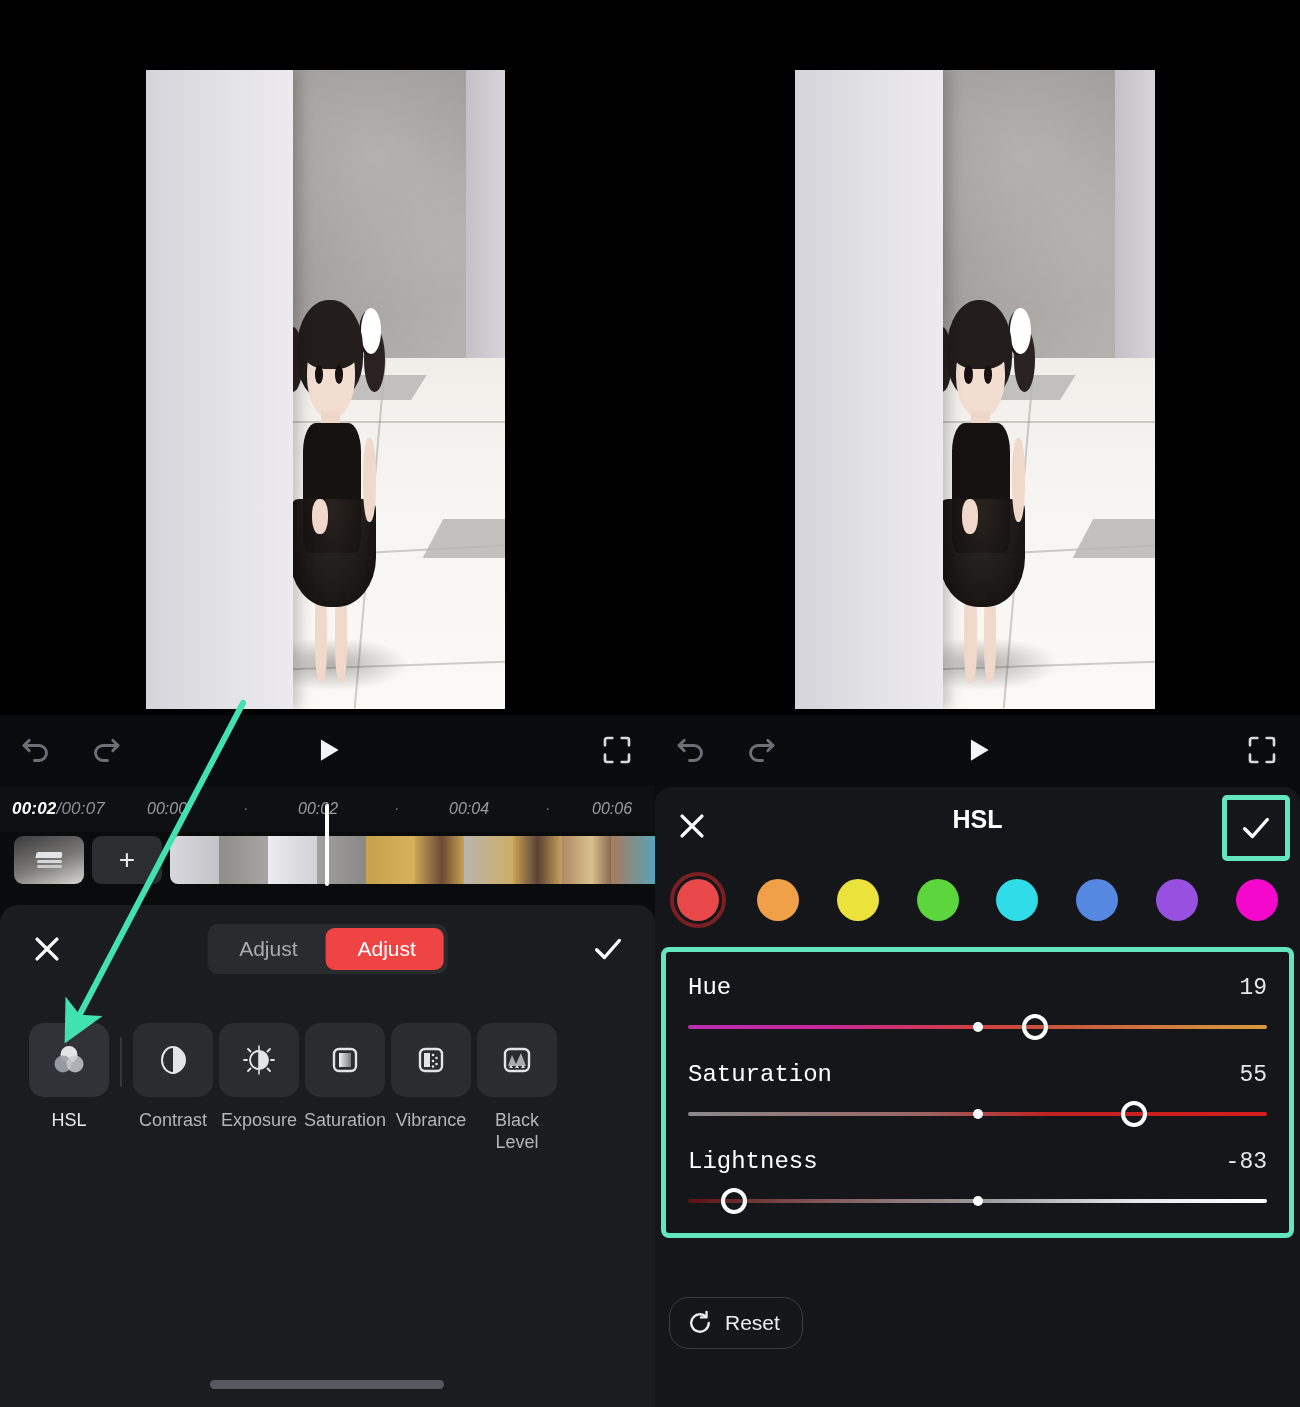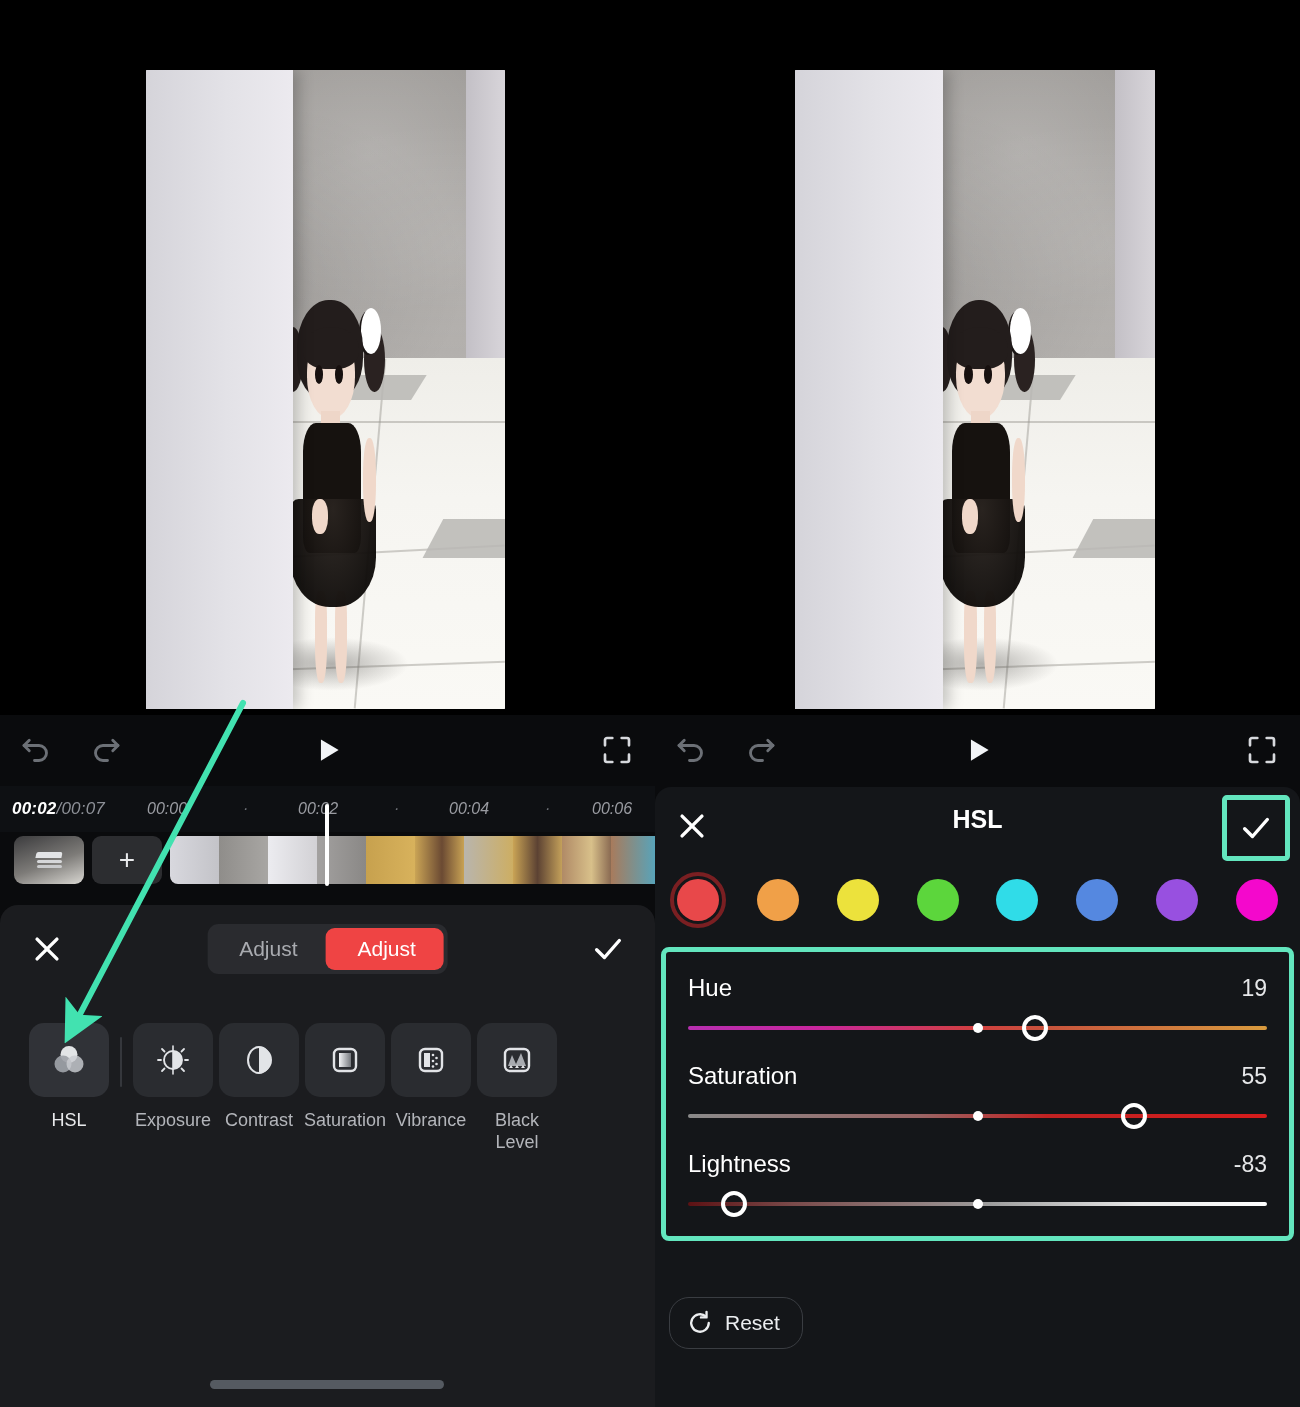--- a/index.html
+++ b/index.html
@@ -232,21 +232,21 @@
   .sw { width:42px; height:42px; border-radius:50%; position:relative; }
   .sw.sel:after {
     content:""; position:absolute; inset:-7px; border-radius:50%;
     border:4px solid #7a1f22;
   }
 
   .sliders-box {
     margin:16px 6px 0 6px; padding:22px 22px 24px 22px;
     border:5px solid #63e6be; border-radius:8px;
   }
-  .slider-group { margin-bottom:32px; }
+  .slider-group { margin-bottom:32px;font-family:Liberation Mono, monospace; }
   .slider-group:last-child { margin-bottom:6px; }
   .sl-top {
     display:flex; justify-content:space-between; align-items:baseline;
     margin-bottom:24px;
   }
   .sl-name { font-size:24px; color:#fff; }
   .sl-val  { font-size:23px; color:#e6e7e9; }
   .sl-track {
     position:relative; height:4px; border-radius:2px;
   }
@@ -415,38 +415,38 @@
               <circle cx="26" cy="24" r="8.5" fill="#c9ccd1" opacity=".82"></circle>
             </svg>
           </div>
           <div class="adj-label">HSL</div>
         </div>
 
         <div class="divider"></div>
 
         <div class="adj-item">
           <div class="adj-tile">
+            <svg width="42" height="42" viewBox="0 0 42 42" fill="none" stroke="#e2e4e7" stroke-width="2">
+              <ellipse cx="21" cy="21" rx="11" ry="13"></ellipse>
+              <path d="M21 8a13 13 0 0 1 0 26z" fill="#e2e4e7" stroke="none"></path>
+            </svg>
+          </div>
+          <div class="adj-label">Contrast</div>
+        </div>
+
+        <div class="adj-item">
+          <div class="adj-tile">
             <svg width="42" height="42" viewBox="0 0 42 42" fill="none" stroke="#e2e4e7" stroke-width="1.9" stroke-linecap="round">
               <circle cx="21" cy="21" r="9"></circle>
               <path d="M21 7v28" stroke-width="1.6"></path>
               <path d="M21 12a9 9 0 0 1 0 18z" fill="#e2e4e7" stroke="none"></path>
               <path d="M10 10l2.5 2.5M32 10l-2.5 2.5M10 32l2.5-2.5M32 32l-2.5-2.5M6 21h3M33 21h3" stroke-width="1.8"></path>
             </svg>
           </div>
           <div class="adj-label">Exposure</div>
-        </div>
-
-        <div class="adj-item">
-          <div class="adj-tile">
-            <svg width="42" height="42" viewBox="0 0 42 42" fill="none" stroke="#e2e4e7" stroke-width="2">
-              <ellipse cx="21" cy="21" rx="11" ry="13"></ellipse>
-              <path d="M21 8a13 13 0 0 1 0 26z" fill="#e2e4e7" stroke="none"></path>
-            </svg>
-          </div>
-          <div class="adj-label">Contrast</div>
         </div>
 
         <div class="adj-item">
           <div class="adj-tile">
             <svg width="42" height="42" viewBox="0 0 42 42" fill="none" stroke="#e2e4e7" stroke-width="2.4">
               <rect x="10" y="10" width="22" height="22" rx="5"></rect>
               <rect x="15" y="14" width="12" height="14" fill="url(#satg)" stroke="none"></rect>
               <defs>
                   <linearGradient id="satg" x1="0" x2="1">
                 <stop offset="0" stop-color="#f2f3f5"></stop>

